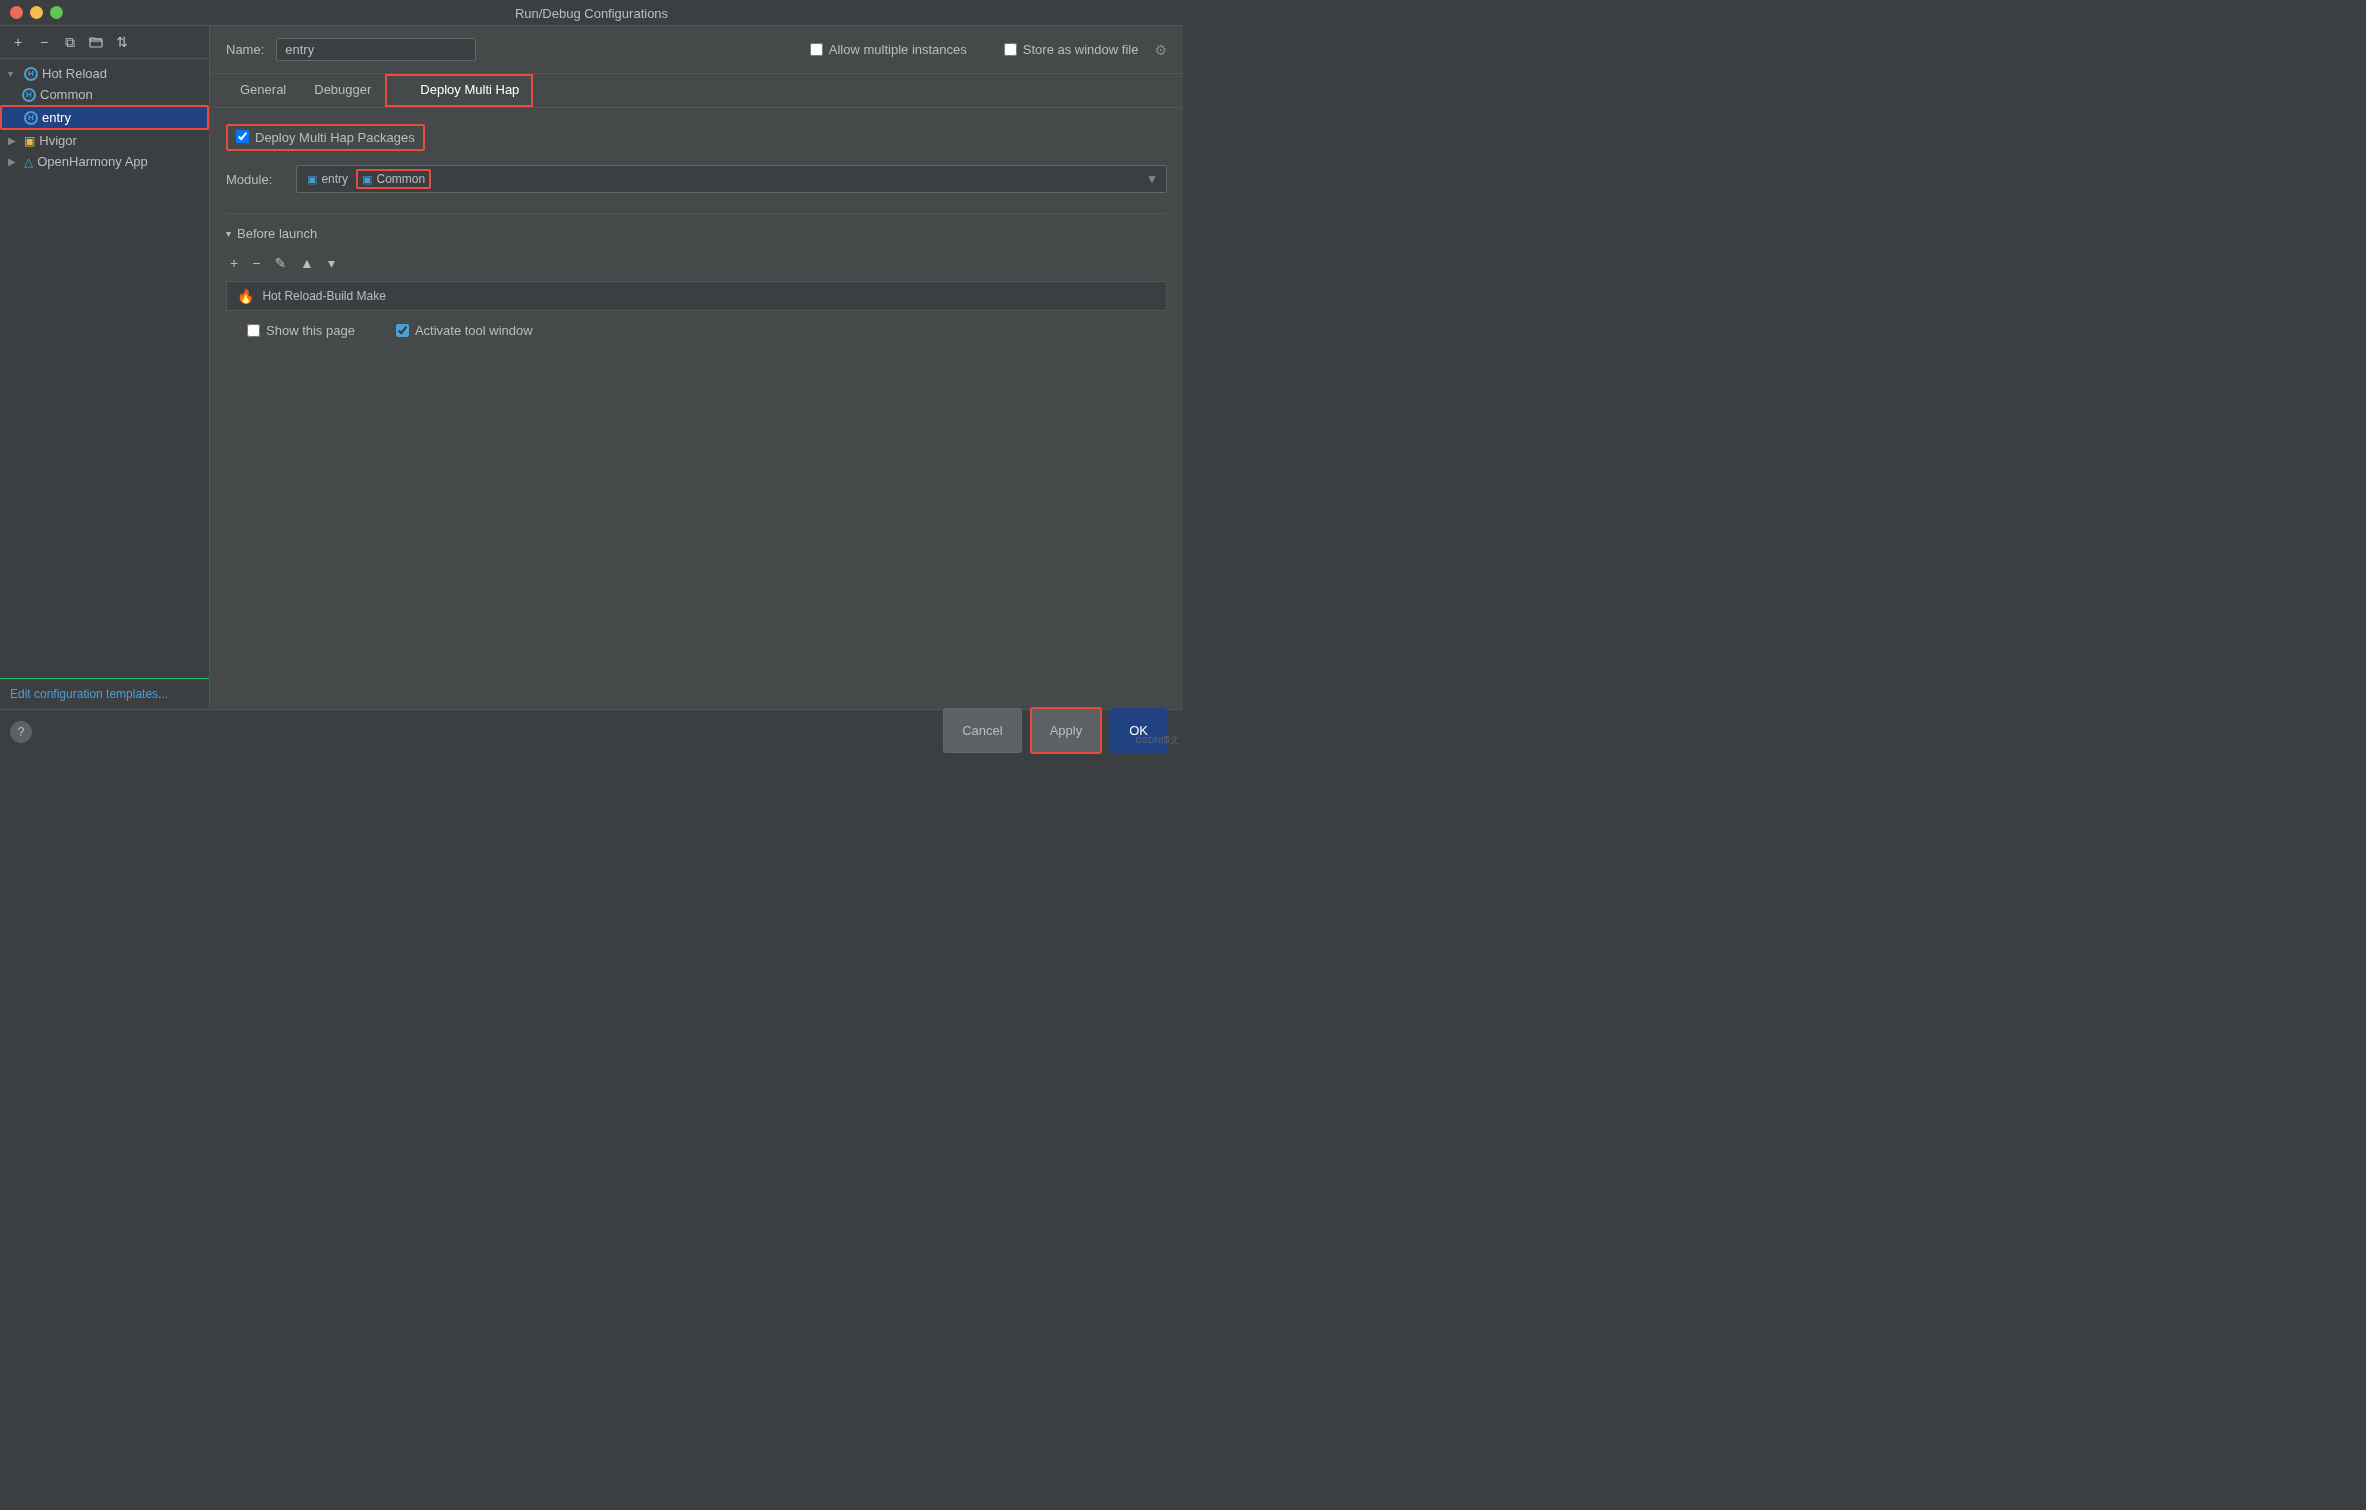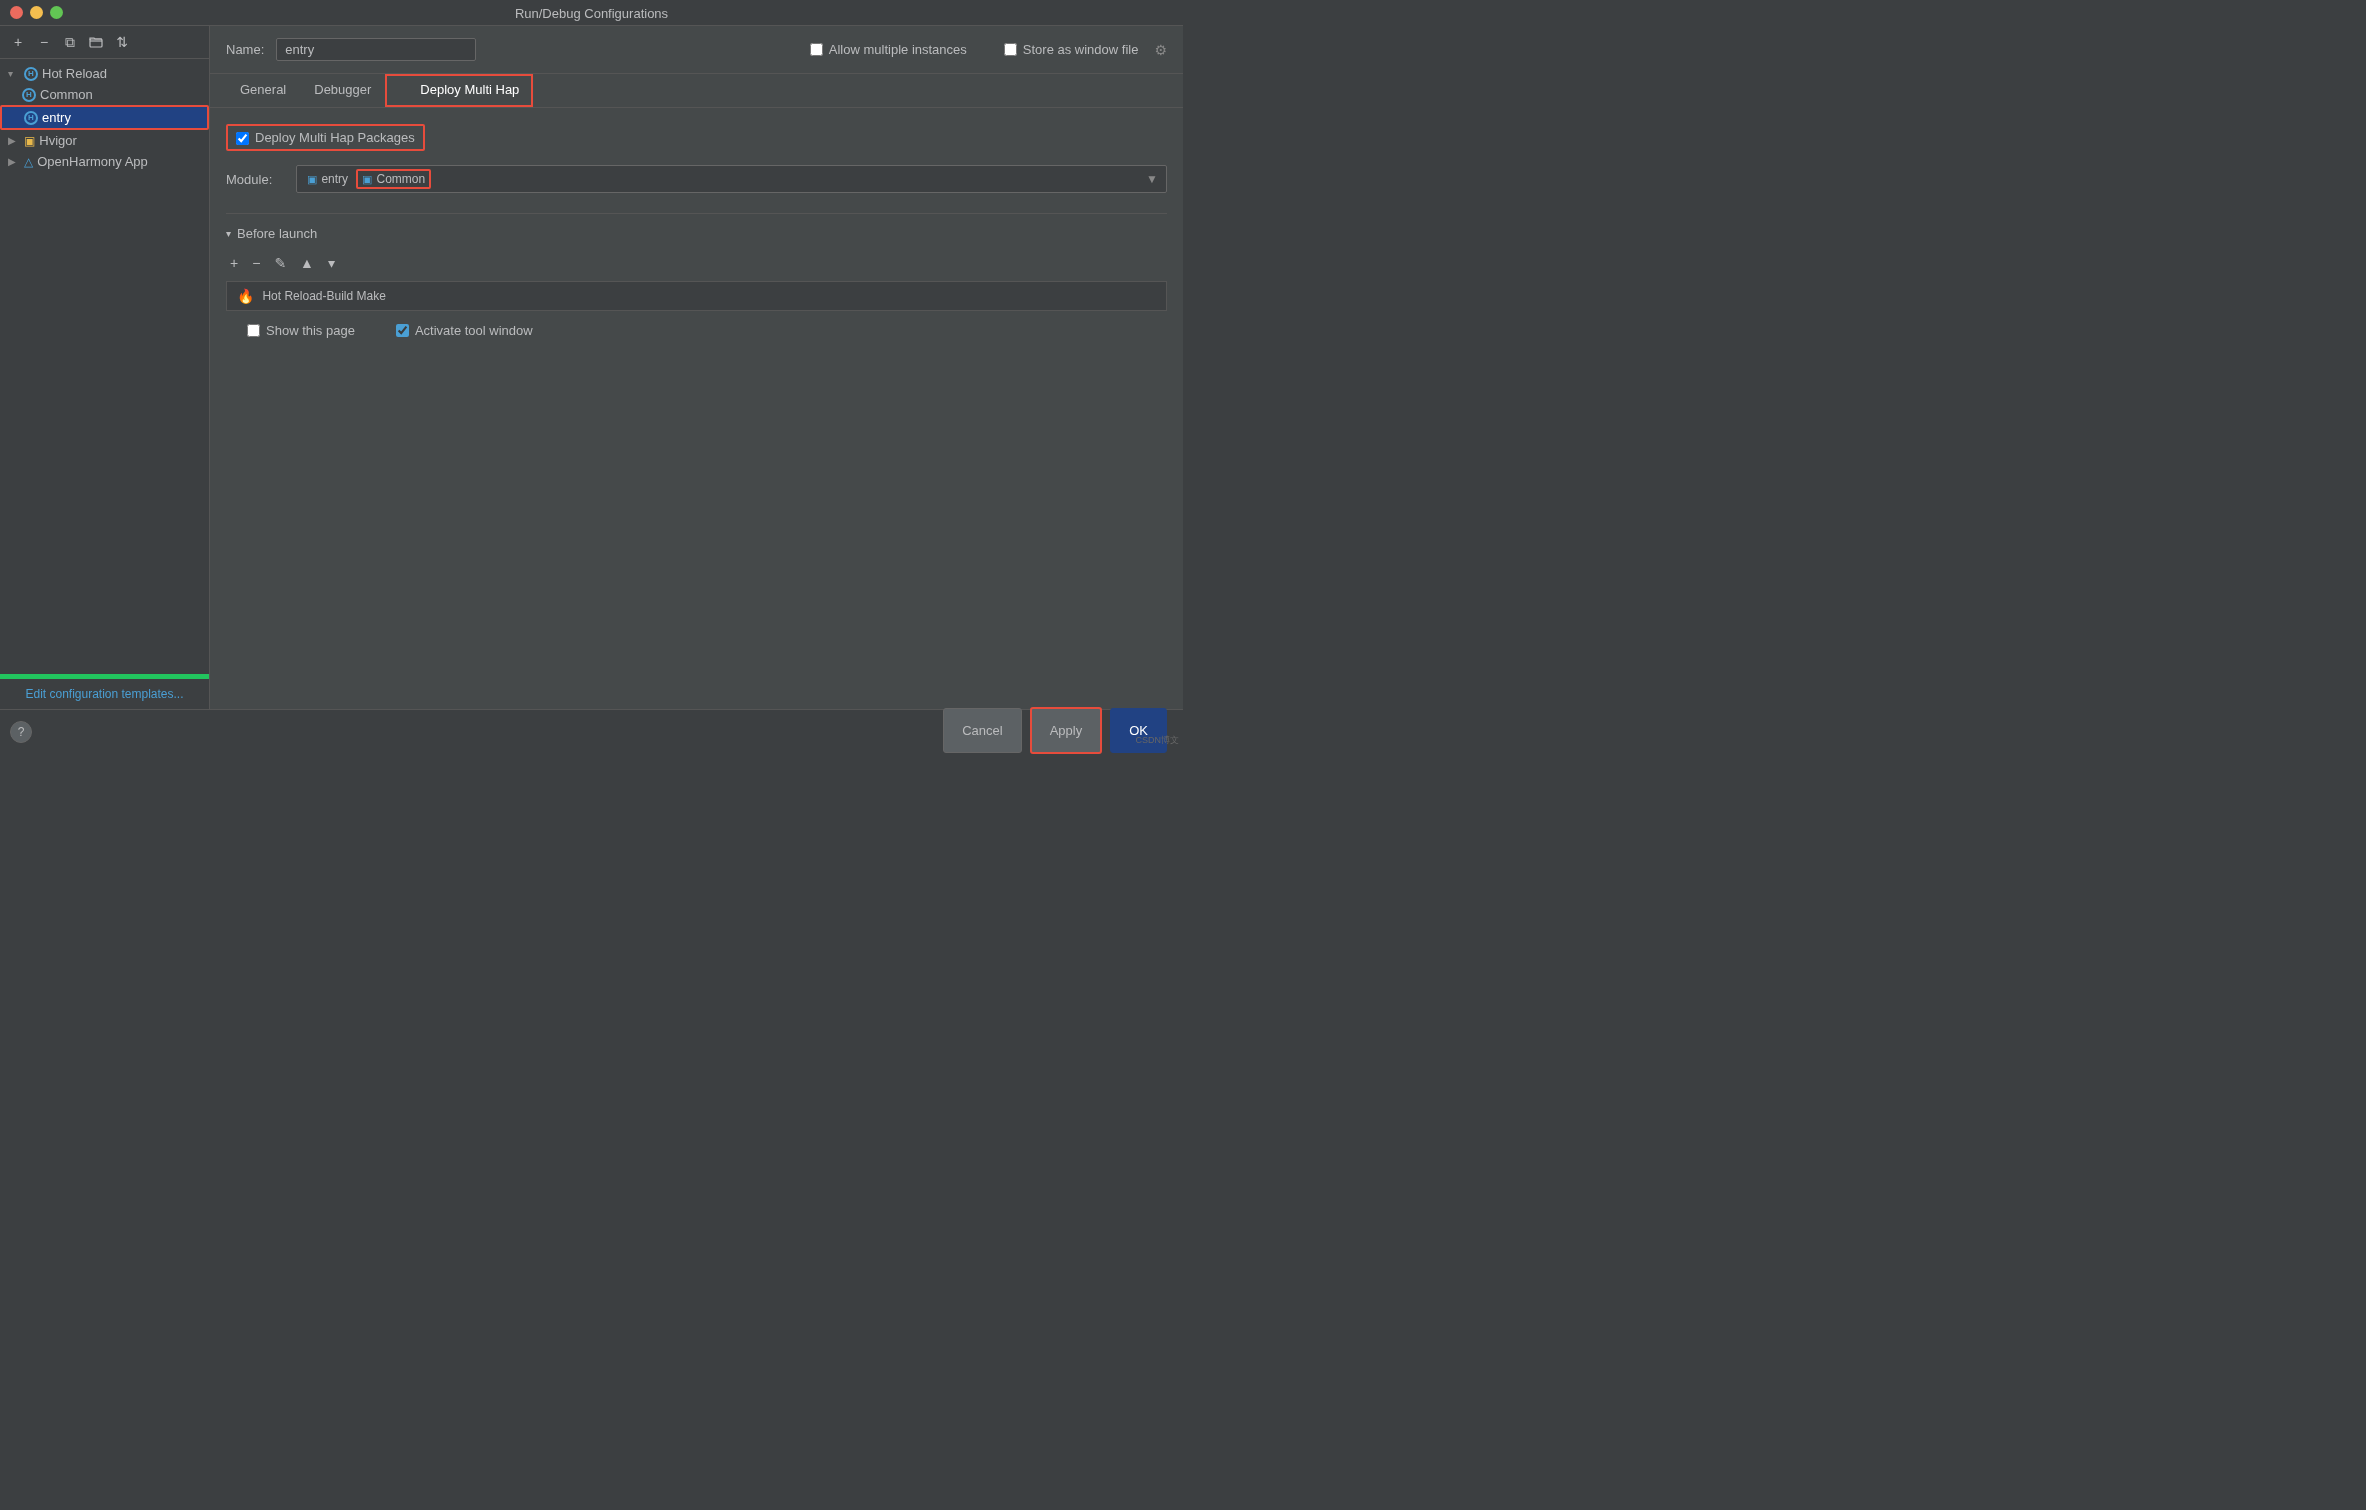--- a/index.html
+++ b/index.html
@@ -112,22 +112,21 @@
       flex-shrink: 0;
     }
 
     .icon-h { border-color: #4a9fd4; color: #4a9fd4; }
 
     .edit-config-link {
       padding: 8px 10px;
       color: #4a9fd4;
       cursor: pointer;
       font-size: 12px;
-      border-top: 5px solid #22c55e;
-      text-align: center;
+      border-top: 1px solid #22c55e;
     }
 
     
     .right-panel {
       flex: 1;
       background: #45494a;
       display: flex;
       flex-direction: column;
       overflow: hidden;
     }
@@ -218,21 +217,21 @@
 
     .checkbox-row {
       display: flex;
       align-items: center;
       gap: 8px;
       margin-bottom: 14px;
     }
 
     .deploy-checkbox-wrapper {
       display: inline-flex;
-      align-items: flex-end;
+      align-items: flex-start;
       gap: 6px;
       border: 2px solid #e74c3c;
       padding: 4px 8px;
       border-radius: 2px;
     }
 
     .module-row {
       display: flex;
       align-items: center;
       gap: 10px;

